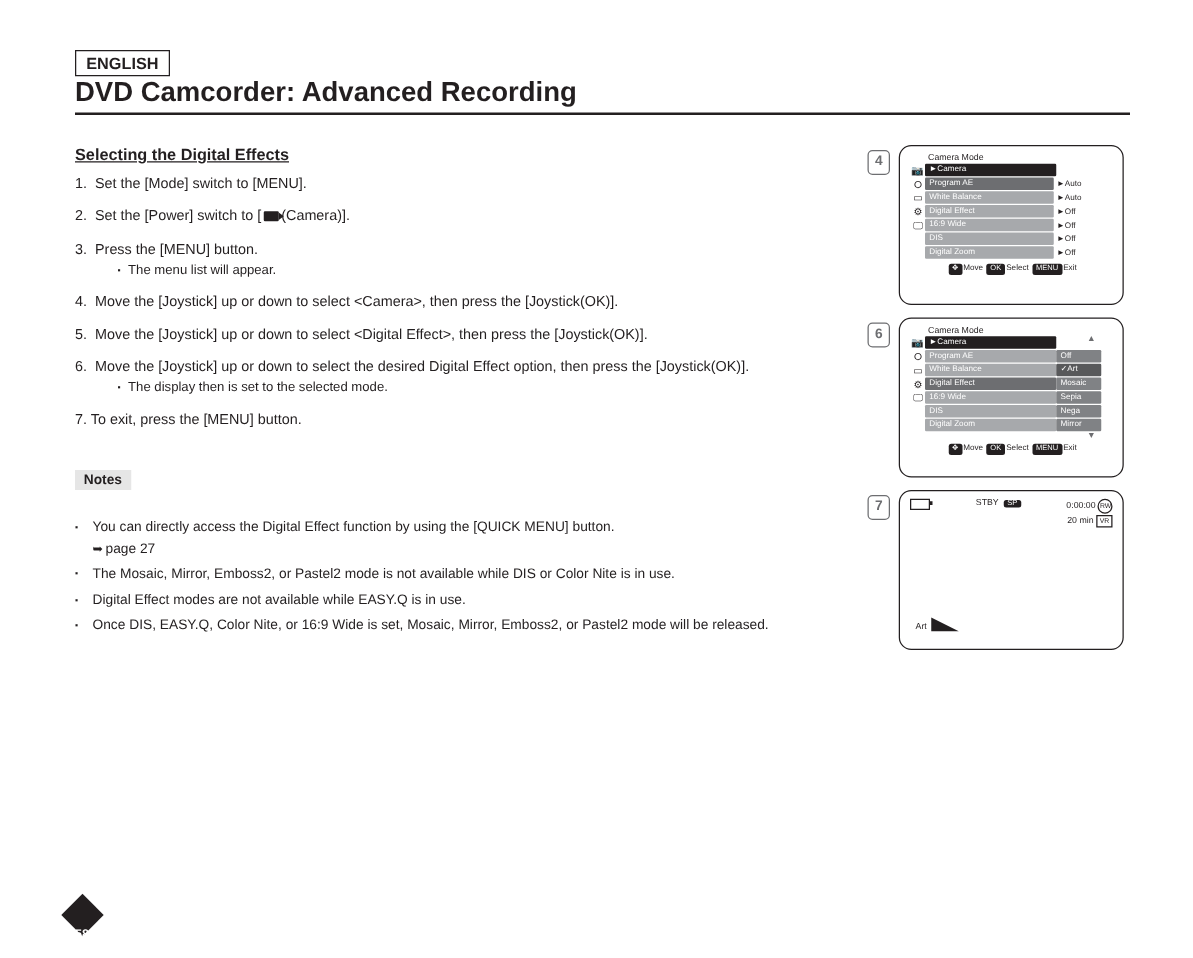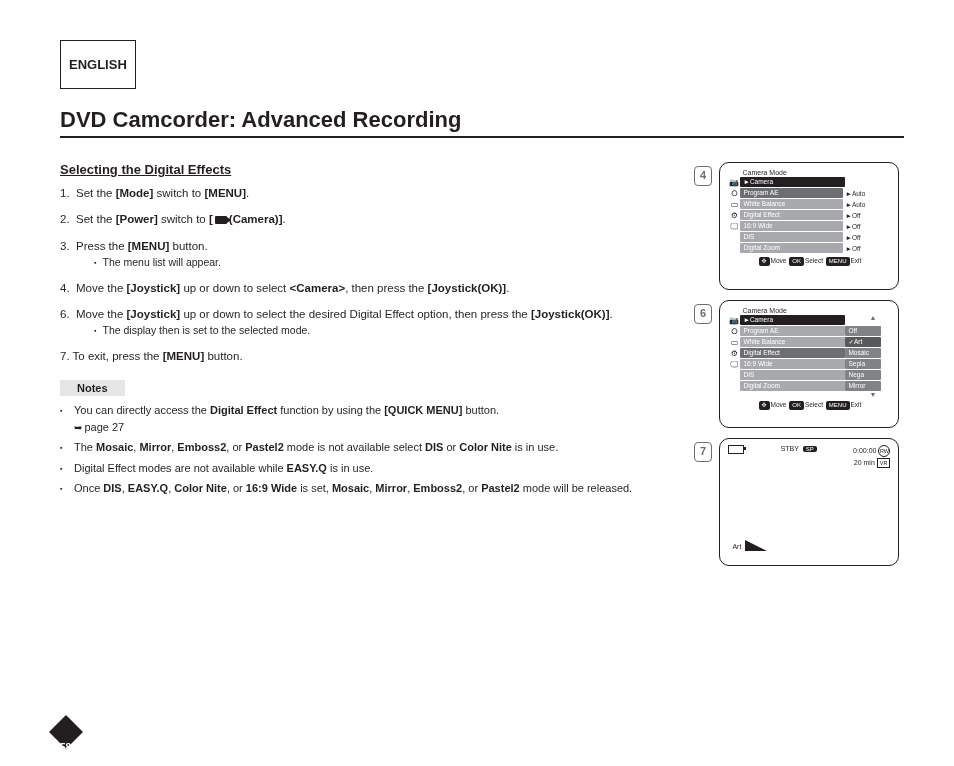--- a/index.html
+++ b/index.html
@@ -1,34 +1,34 @@
 <!DOCTYPE html>
 <html><head>
 <meta charset="utf-8">
 <style>
 body { margin: 0; padding: 0; font-family: Arial, Helvetica, sans-serif; background: #fff; color: #231f20; }
 .page { width: 954px; height: 766px; padding: 40px 50px 20px 60px; box-sizing: border-box; position: relative; }
-.lang-box { border: 1px solid #231f20; display: inline-block; padding: 16px 8px; font-weight: bold; font-size: 13px; margin-bottom: 18px; }
+.lang-box { border: 1px solid #231f20; display: inline-block; padding: 2px 8px; font-weight: bold; font-size: 13px; }
 .title { font-size: 22px; font-weight: bold; border-bottom: 2px solid #231f20; padding-bottom: 3px; margin-bottom: 24px; }
 .subtitle { font-size: 13px; font-weight: bold; text-decoration: underline; margin-bottom: 8px; }
 .main-flex { display: flex; gap: 27px; }
 .left-col { flex: 1; }
 .right-col { width: 210px; }
 .steps { font-size: 11.5px; line-height: 1.5; }
 .steps > div { margin-bottom: 9px; }
 .steps .n { display: inline-block; width: 16px; vertical-align: top; }
 .steps .t { display: inline-block; width: calc(100% - 20px); vertical-align: top; }
 .sub-bullet { margin-left: 18px; font-size: 10.5px; }
 .sub-bullet::before { content: "▪"; font-size: 7px; margin-right: 6px; vertical-align: 1px; }
-.notes-hdr { background: #e6e6e6; display: inline-block; padding: 2px 17px; font-size: 11px; font-weight: bold; margin: 6px 0; }
+.notes-hdr { background: #e6e6e6; display: inline-block; padding: 2px 7px; font-size: 11px; font-weight: bold; margin: 22px 0; }
 .notes-list { font-size: 11px; line-height: 1.5; }
 .notes-list .ni { margin-bottom: 4px; padding-left: 14px; position: relative; }
 .notes-list .ni::before { content: "▪"; position: absolute; left: 0; font-size: 7px; top: 4px; }
 .linkref::before { content: "➥"; font-size: 10px; margin-right: 2px; }
-.b { font-weight: bold; }
+.b { font-weight: normal; }
 .cam-icon { display: inline-block; width: 12px; height: 8px; background: #231f20; border-radius: 1px; vertical-align: -1px; position: relative; margin: 0 2px; }
 .cam-icon::after { content: ""; position: absolute; right: -4px; top: 1px; border-top: 3px solid transparent; border-bottom: 3px solid transparent; border-left: 4px solid #231f20; }
 
 .step-badge { display: inline-block; width: 16px; height: 18px; border: 1.5px solid #6d6e71; border-radius: 4px; font-size: 11px; text-align: center; line-height: 17px; color: #6d6e71; font-weight: bold; margin-bottom: 3px; vertical-align: top; margin-top: 4px; margin-right: 3px;}
 
 .screen { border: 1.5px solid #231f20; border-radius: 10px; width: 180px; height: 128px; display: inline-block; vertical-align: top; font-size: 7px; padding: 6px 8px; box-sizing: border-box; margin-bottom: 10px; position: relative; }
 .scr-row { display: flex; align-items: stretch; height: 11px; }
 .scr-icon { width: 12px; font-size: 8px; line-height: 11px; text-align: center; }
 .scr-mid { flex: 1; }
 .scr-right { width: 45px; }
@@ -63,27 +63,28 @@
   <div class="lang-box">ENGLISH</div>
   <div class="title">DVD Camcorder: Advanced Recording</div>
   <div class="main-flex">
     <div class="left-col">
       <div class="subtitle">Selecting the Digital Effects</div>
       <div class="steps">
         <div><span class="n">1.</span><span class="t"><span>Set the </span><span class="b">[Mode]</span><span> switch to </span><span class="b">[MENU]</span><span>.</span></span></div>
         <div><span class="n">2.</span><span class="t"><span>Set the </span><span class="b">[Power]</span><span> switch to </span><span class="b"><span>[</span><span class="cam-icon"></span><span>(Camera)]</span></span><span>.</span></span></div>
         <div><span class="n">3.</span><span class="t"><span>Press the </span><span class="b">[MENU]</span><span> button.</span><div class="sub-bullet">The menu list will appear.</div></span></div>
         <div><span class="n">4.</span><span class="t"><span>Move the </span><span class="b">[Joystick]</span><span> up or down to select </span><span class="b">&lt;Camera&gt;</span><span>, then press the </span><span class="b">[Joystick(OK)]</span><span>.</span></span></div>
+        <div><span class="n">5.</span><span class="t"><span>Move the </span><span class="b">[Joystick]</span><span> up or down to select </span><span class="b">&lt;Digital Effect&gt;</span><span>, then press the </span><span class="b">[Joystick(OK)]</span><span>.</span></span></div>
         <div><span class="n">6.</span><span class="t"><span>Move the </span><span class="b">[Joystick]</span><span> up or down to select the desired Digital Effect option, then press the </span><span class="b">[Joystick(OK)]</span><span>.</span><div class="sub-bullet">The display then is set to the selected mode.</div></span></div>
         <div><span>7. To exit, press the </span><span class="b">[MENU]</span><span> button.</span></div>
       </div>
       <div class="notes-hdr">Notes</div>
       <div class="notes-list">
         <div class="ni"><span>You can directly access the </span><span class="b">Digital Effect</span><span> function by using the </span><span class="b">[QUICK MENU]</span><span> button.</span><br><span class="linkref">page 27</span></div>
-        <div class="ni"><span>The </span><span class="b">Mosaic</span><span>, </span><span class="b">Mirror</span><span>, </span><span class="b">Emboss2</span><span>, or </span><span class="b">Pastel2</span><span> mode is not available select </span><span class="b">DIS</span><span> or </span><span class="b">Color Nite</span><span> is in use.</span></div>
+        <div class="ni"><span>The </span><span class="b">Mosaic</span><span>, </span><span class="b">Mirror</span><span>, </span><span class="b">Emboss2</span><span>, or </span><span class="b">Pastel2</span><span> mode is not available while </span><span class="b">DIS</span><span> or </span><span class="b">Color Nite</span><span> is in use.</span></div>
         <div class="ni"><span>Digital Effect modes are not available while </span><span class="b">EASY.Q</span><span> is in use.</span></div>
         <div class="ni"><span>Once </span><span class="b">DIS</span><span>, </span><span class="b">EASY.Q</span><span>, </span><span class="b">Color Nite</span><span>, or </span><span class="b">16:9 Wide</span><span> is set, </span><span class="b">Mosaic</span><span>, </span><span class="b">Mirror</span><span>, </span><span class="b">Emboss2</span><span>, or </span><span class="b">Pastel2</span><span> mode will be released.</span></div>
       </div>
     </div>
 
     <div class="right-col">
 
       <div>
         <span class="step-badge">4</span>
         <div class="screen">

